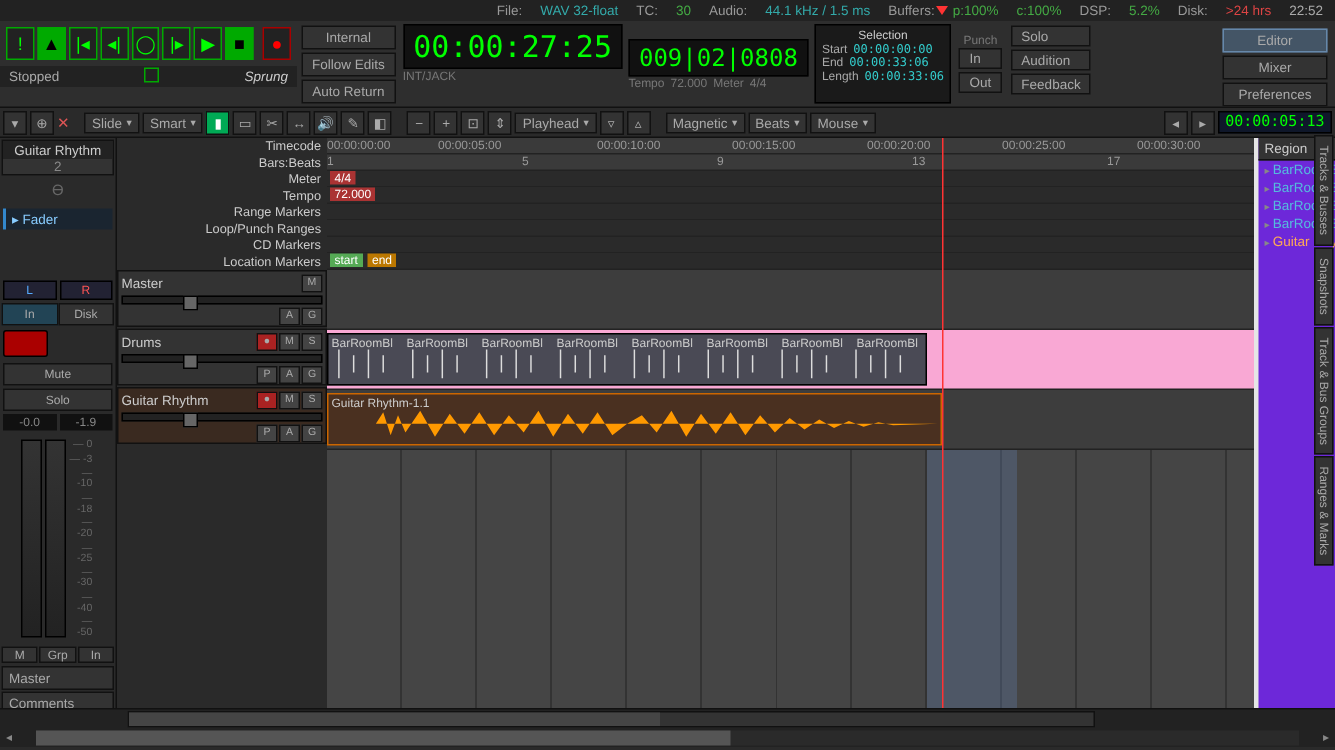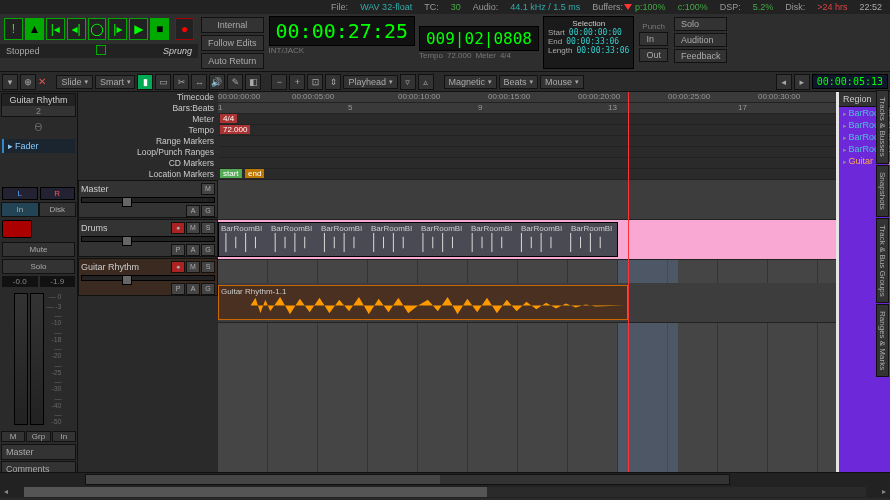--- a/index.html
+++ b/index.html
@@ -89,21 +89,21 @@
 .thdr .tb { width:14px; height:12px; background:#444; border:1px solid #111; font-size:7px; text-align:center; line-height:10px; color:#aaa; cursor:pointer; }
 .thdr .tb.rec { background:#a22; }
 .thdr.tall { height:38px; }
 .thdr .tslider { height:6px; background:#222; border:1px solid #000; margin:2px 0; position:relative; }
 .thdr .tslider::after { content:""; position:absolute; left:30%; top:-1px; width:8px; height:8px; background:#666; border:1px solid #000; }
 
 .tcontent { flex:1; position:relative; background:#454545; }
 .trow { position:relative; border-bottom:1px solid #222; }
 .trow.master { height:40px; background:#3d3d3d; }
 .trow.drums { height:40px; background:#f9a8d4; }
-.trow.guitar { height:40px; background:#3d3d3d;margin-top:23px; }
+.trow.guitar { height:40px; background:#3d3d3d; }
 .grid { position:absolute; inset:0; background:repeating-linear-gradient(90deg,transparent 0,transparent 49px,#333 49px,#333 50px); }
 .region { position:absolute; top:2px; bottom:2px; border:1px solid #000; }
 .region.drums { left:0; width:400px; background:#4a4a55; }
 .region.guitar { left:0; width:410px; background:#4a3020; border:1px solid #c60; }
 .region .rname { font-size:8px; color:#ccc; padding:1px 2px; position:absolute; top:0; }
 .wave { position:absolute; top:8px; bottom:2px; left:2px; right:2px; }
 .wave svg { width:100%; height:100%; }
 .seltint { position:absolute; top:0; bottom:0; left:400px; width:60px; background:rgba(100,130,180,.3); }
 .playhead { position:absolute; top:0; bottom:0; left:410px; width:1px; background:#f33; }
 .playhead::before { content:""; position:absolute; top:-88px; left:-4px; border:4px solid transparent; border-top:6px solid #f33; }
@@ -202,20 +202,25 @@
   </div>
   <div class="col" style="padding:2px;justify-content:center">
     <div class="smlbl" style="text-align:center">Punch</div>
     <div class="pill">In</div>
     <div class="pill">Out</div>
   </div>
   <div class="col" style="padding:2px">
     <div class="pill">Solo</div>
     <div class="pill">Audition</div>
     <div class="pill">Feedback</div>
+  </div>
+  <div class="col topright">
+    <button class="hdrbtn active">Editor</button>
+    <button class="hdrbtn">Mixer</button>
+    <button class="hdrbtn">Preferences</button>
   </div>
 </div>
 
 <div class="toolbar">
   <div class="tool">▾</div>
   <div class="tool">⊕</div>
   <span class="x">✕</span>
   <div style="width:6px"></div>
   <div class="dd">
       <span>Slide</span>

